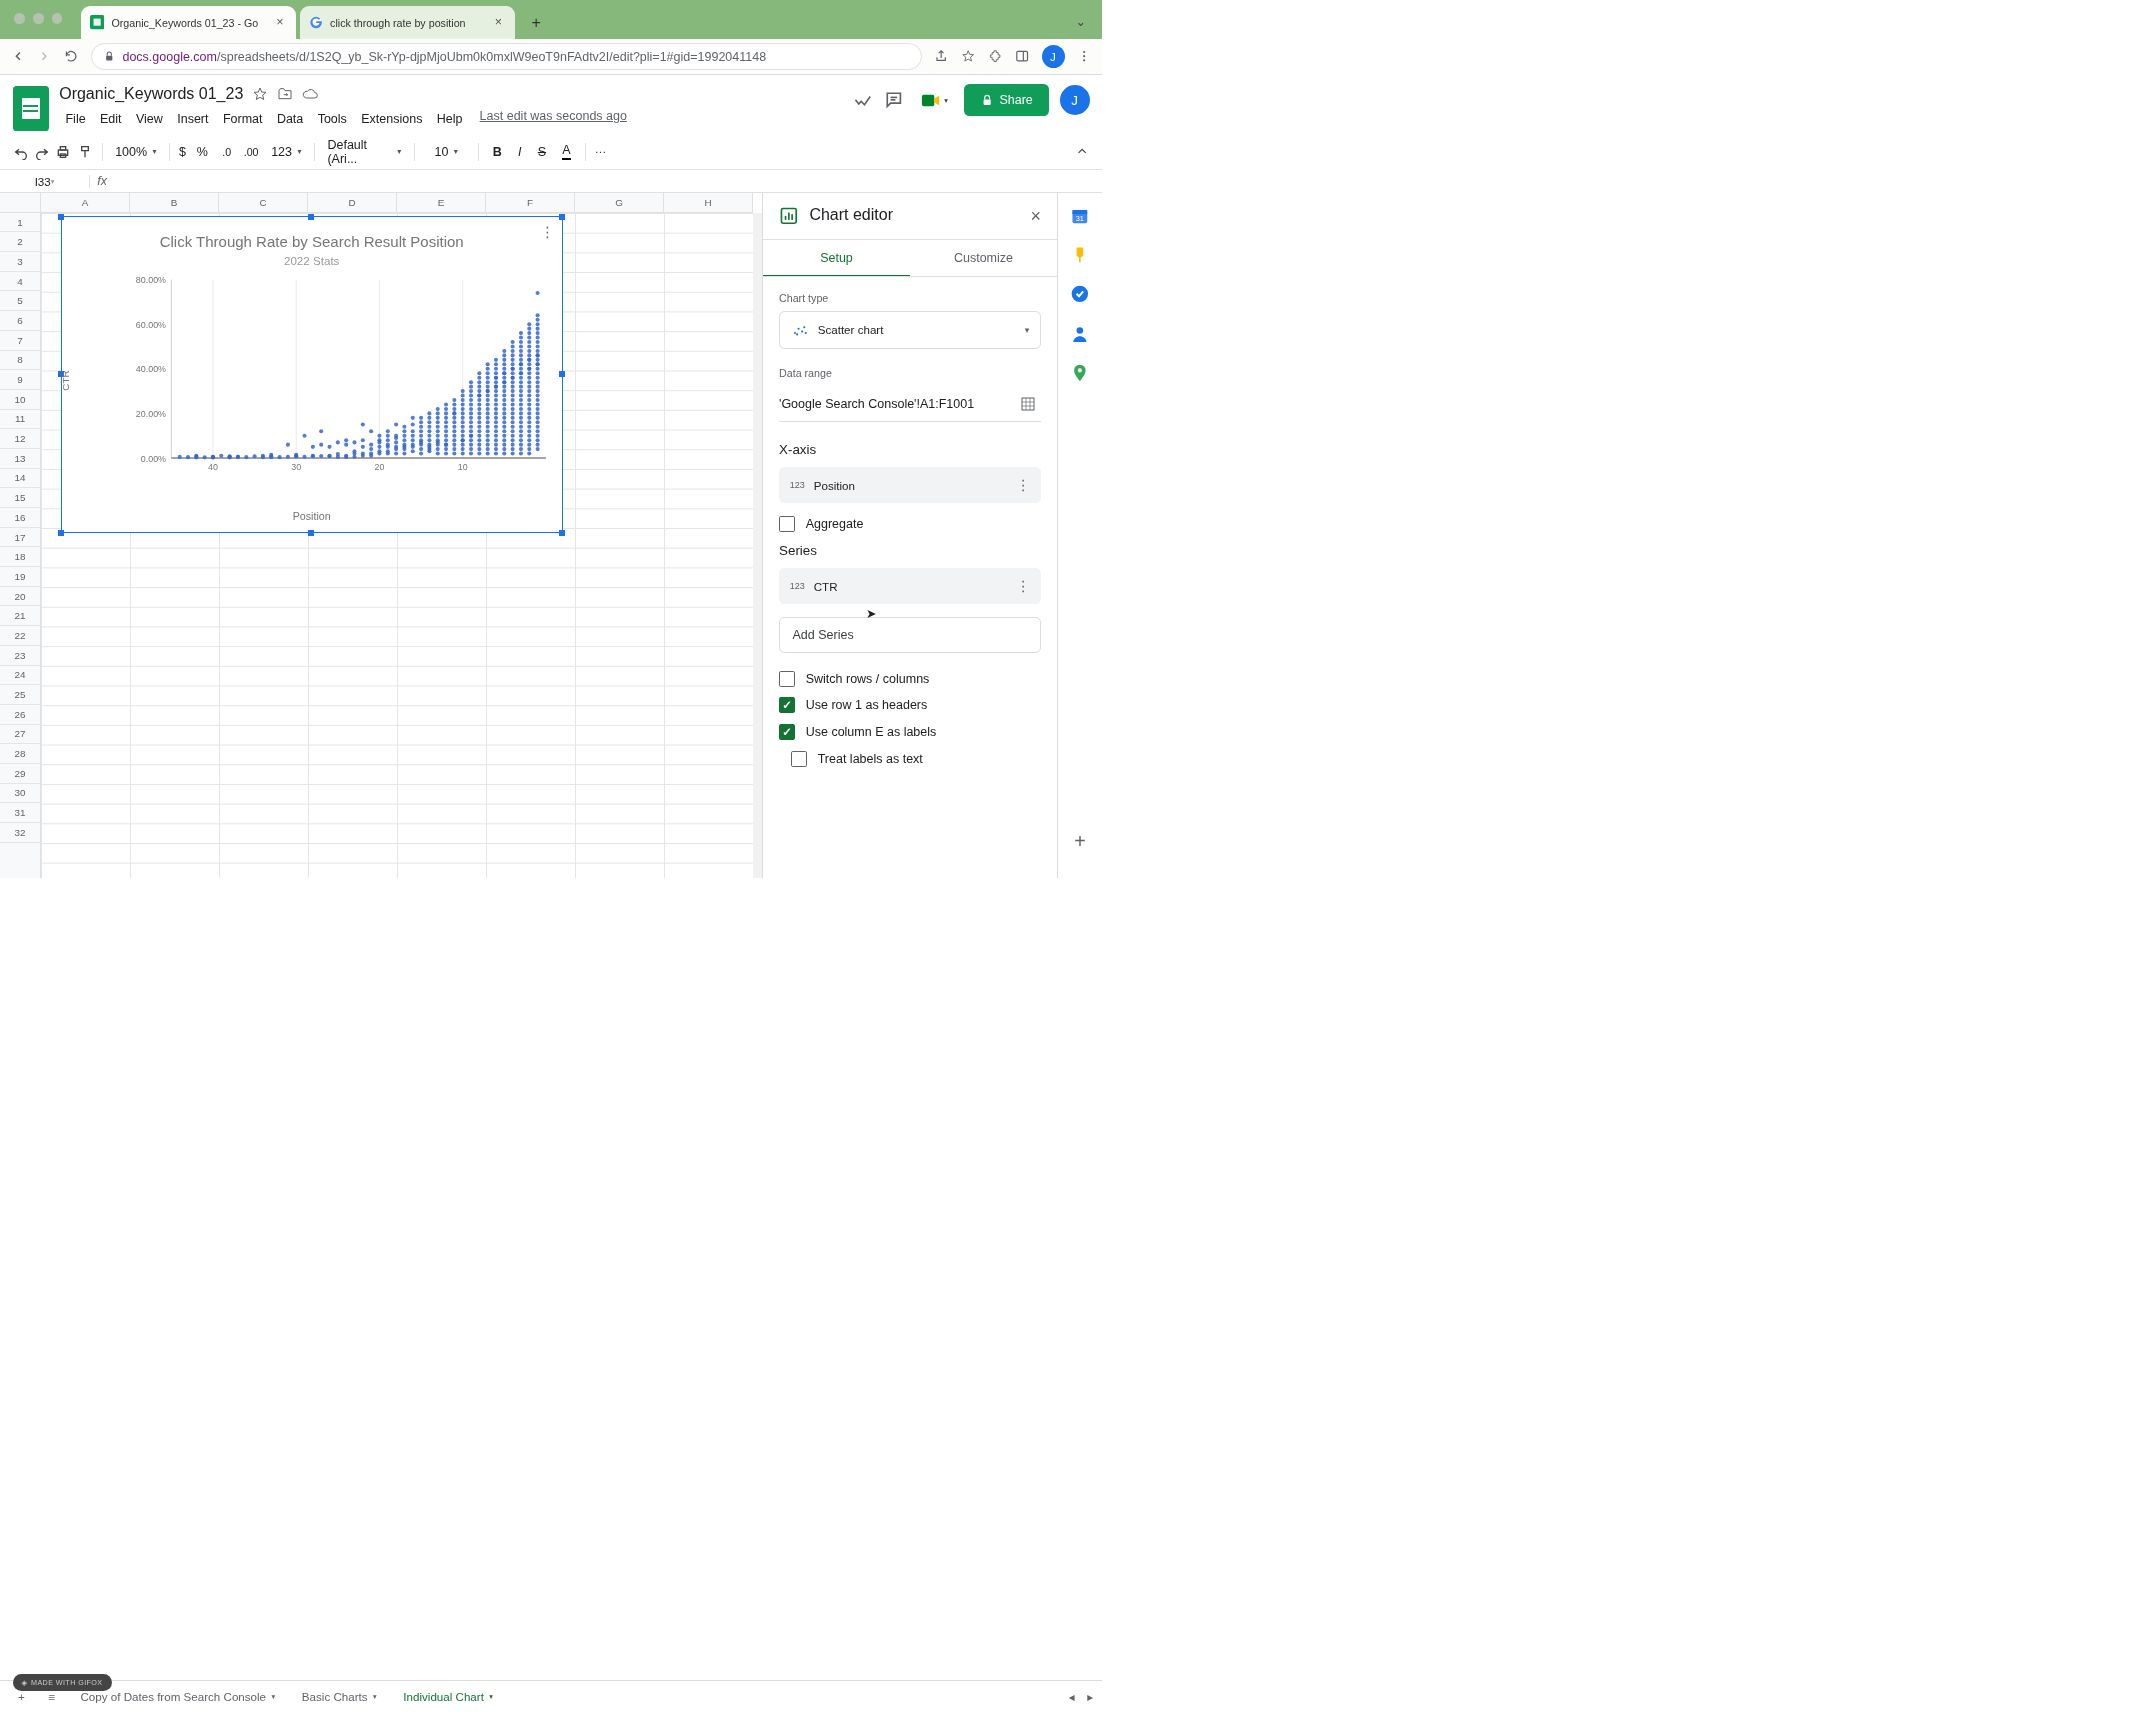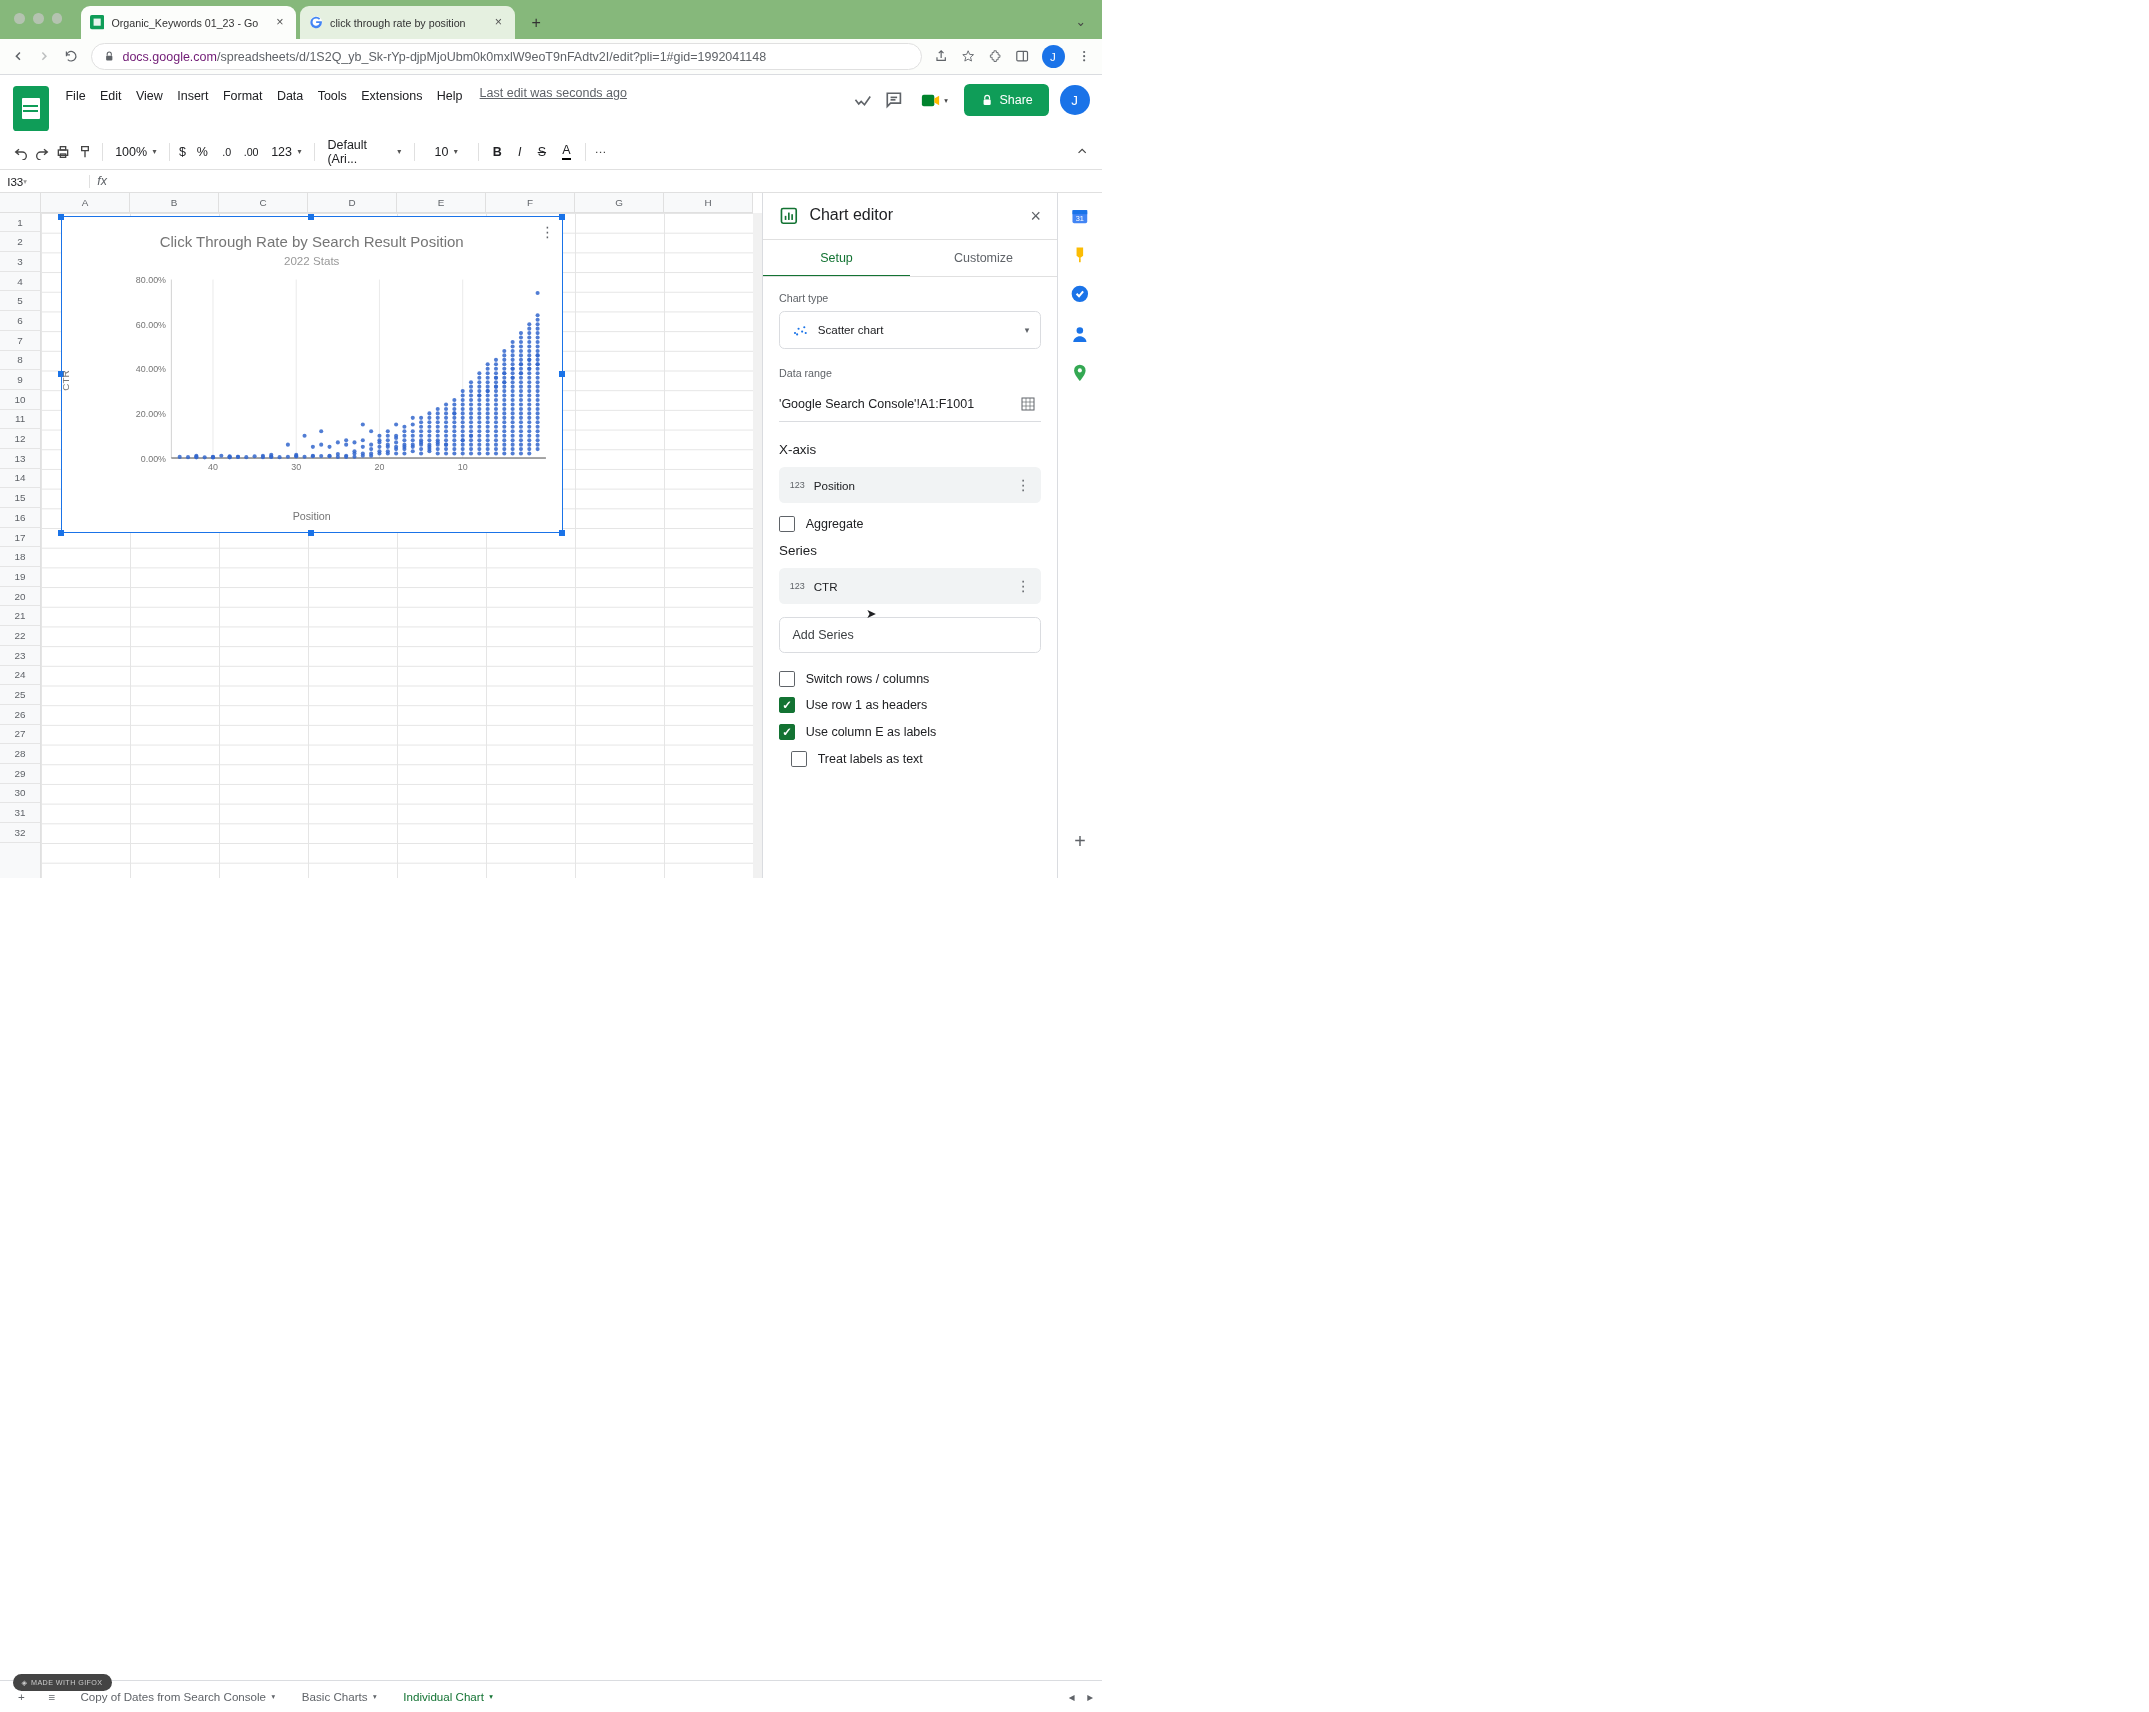--- a/index.html
+++ b/index.html
@@ -53,21 +53,21 @@
 .tb-icon { width: 16px; height: 16px; color: #444; cursor: pointer; }
 .tb-sep { width: 0.9px; height: 18px; background: #e0e0e0; margin: 0 3.6px; }
 .tb-text { font-size: 12.5px; color: #202124; }
 .tb-dropdown { display: flex; align-items: center; gap: 3.6px; padding: 1.8px 3.6px; cursor: pointer; }
 .tb-dropdown::after { content: '▾'; font-size: 8px; color: #555; margin-left: 1.8px; }
 .font-select { width: 81px; overflow: hidden; }
 .tb-collapse { margin-left: auto; color: #444; cursor: pointer; }
 
 
 .formula-row { display: flex; align-items: center; height: 23px; border-bottom: 0.9px solid #e0e0e0; }
-.name-box { width: 90px; border-right: 0.9px solid #e0e0e0; padding: 0 7.2px; font-size: 11.6px; display: flex; align-items: center; justify-content: flex-start; }
+.name-box { width: 90px; border-right: 0.9px solid #e0e0e0; padding: 0 7.2px; font-size: 11.6px; display: flex; align-items: center; justify-content: center; }
 .name-box::after { content: '▾'; font-size: 7.2px; color: #999; }
 .fx-icon { width: 18px; color: #5f6368; font-style: italic; font-size: 12.5px; padding-left: 7.2px; }
 
 
 .main { display: flex; height: 714px; }
 .grid-area { flex: 1; position: relative; overflow: hidden; }
 .editor-panel { width: 295px; border-left: 0.9px solid #dadce0; display: flex; flex-direction: column; background: #fff; }
 .side-rail { width: 45px; border-left: 0.9px solid #dadce0; display: flex; flex-direction: column; align-items: center; padding-top: 12.5px; gap: 19.7px; }
 .side-rail-icon { width: 19.7px; height: 19.7px; cursor: pointer; }
 
@@ -197,20 +197,35 @@
         <circle cx="12" cy="19" r="1.8" fill="#5f6368"></circle>
       </svg>
   </div>
 </div>
 
 <div class="app-header">
   <div class="sheets-logo">
       <div class="sheets-logo-inner"></div>
     </div>
   <div class="doc-title-area">
+    <div class="doc-title-row">
+      <span class="doc-title">Organic_Keywords 01_23</span>
+      <div class="doc-title-icons">
+        <svg viewBox="0 0 24 24">
+            <path d="M12 3l2.5 6 6.5.5-5 4.3 1.6 6.4L12 17l-5.6 3.2L8 13.8 3 9.5l6.5-.5z" stroke="currentColor" stroke-width="1.5" fill="none"></path>
+          </svg>
+        <svg viewBox="0 0 24 24">
+            <path d="M3 7l2-3h5l2 3h9v12H3z" stroke="currentColor" stroke-width="1.5" fill="none"></path>
+            <path d="M10 13h6m-2-2l2 2-2 2" stroke="currentColor" stroke-width="1.5" fill="none"></path>
+          </svg>
+        <svg viewBox="0 0 24 24">
+            <path d="M7 18a5 5 0 1 1 1-9.9A6 6 0 0 1 19 10a4 4 0 0 1 0 8z" stroke="currentColor" stroke-width="1.5" fill="none"></path>
+          </svg>
+      </div>
+    </div>
     <div class="menubar">
       <span class="menu-item">File</span>
       <span class="menu-item">Edit</span>
       <span class="menu-item">View</span>
       <span class="menu-item">Insert</span>
       <span class="menu-item">Format</span>
       <span class="menu-item">Data</span>
       <span class="menu-item">Tools</span>
       <span class="menu-item">Extensions</span>
       <span class="menu-item">Help</span>

